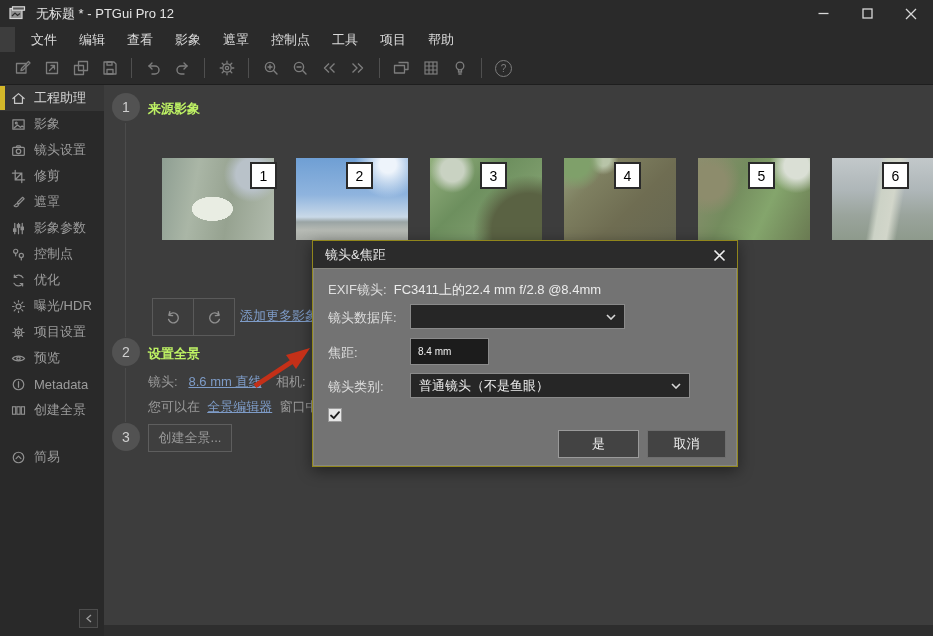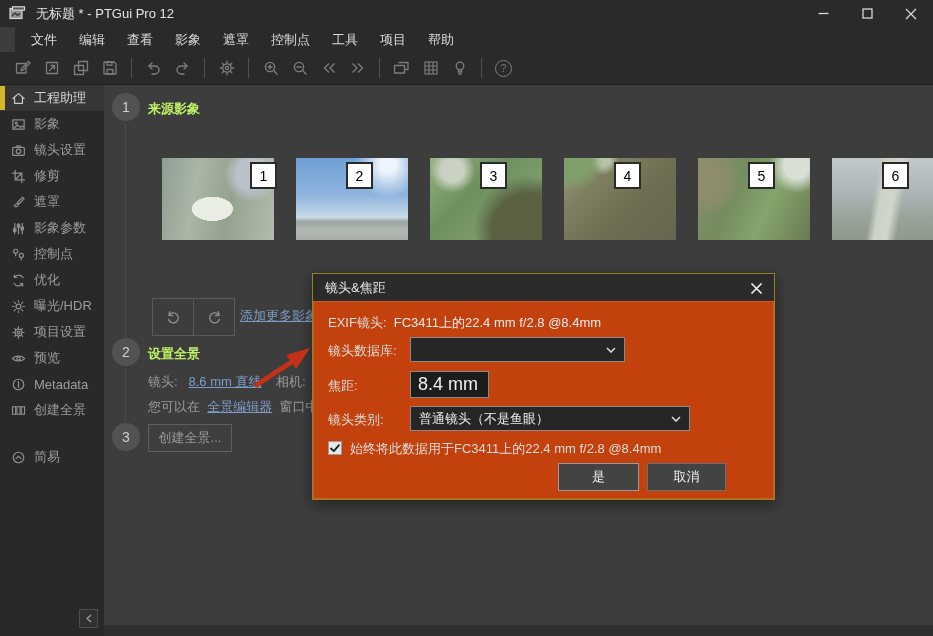--- a/index.html
+++ b/index.html
@@ -67,34 +67,34 @@
   .rotate-btn{width:40px;height:36px;display:flex;align-items:center;justify-content:center;color:#8f8f8f;}
   .rotate-btn + .rotate-btn{border-left:1px solid #5a5a5a;}
   .link{color:#7e9cc8;text-decoration:underline;cursor:pointer;}
   .addmore{position:absolute;left:136px;top:222px;white-space:nowrap;}
   .lensline{position:absolute;left:44px;top:288px;white-space:nowrap;color:#9a9a9a;}
   .hintline{position:absolute;left:44px;top:313px;white-space:nowrap;color:#9a9a9a;}
   .create-btn{position:absolute;left:44px;top:339px;width:82px;height:26px;background:#3f3f3f;
       border:1px solid #5e5e5e;color:#9a9a9a;display:flex;align-items:center;justify-content:center;}
   .bottomstrip{position:absolute;left:0;right:0;bottom:0;height:11px;background:#2e2e2e;}
   
-  .dialog{position:absolute;left:312px;top:273px;width:424px;height:225px;background:#c2410c;
-      border:1px solid #91861c;z-index:50;box-shadow:0 4px 14px rgba(0,0,0,0.45);padding-left:37px;}
+  .dialog{position:absolute;left:312px;top:240px;width:424px;height:225px;background:#737373;
+      border:1px solid #91861c;z-index:50;box-shadow:0 4px 14px rgba(0,0,0,0.45);}
   .dialog-titlebar{position:absolute;top:0;left:0;right:0;height:27px;background:#2b2b2b;
       display:flex;align-items:center;padding-left:12px;color:#e8e8e8;}
   .dialog-close{position:absolute;right:10px;top:6px;width:16px;height:16px;display:flex;
       align-items:center;justify-content:center;color:#f0f0f0;}
   .dialog-body{position:absolute;top:27px;left:0;right:0;bottom:0;border:1px solid rgba(255,255,215,0.14);}
   .dlabel{position:absolute;left:14px;color:#dedede;white-space:nowrap;}
   .dvalue{color:#ececec;white-space:nowrap;}
   .dselect{position:absolute;background:#262626;border:1px solid #8a8a8a;display:flex;
       align-items:center;color:#ececec;padding:0 8px;box-sizing:border-box;}
   .dselect .chev{margin-left:auto;color:#d8d8d8;}
   .dinput{position:absolute;background:#1c1c1c;border:1px solid #8a8a8a;color:#f0f0f0;
-      font-family:inherit;font-size:18px;padding:0 7px;box-sizing:border-box;outline:none;}
+      font-family:inherit;font-size:10px;padding:0 7px;box-sizing:border-box;outline:none;}
   .dcheckbox{position:absolute;left:14px;width:14px;height:14px;background:#e6e6e6;border:1px solid #9a9a9a;
       display:flex;align-items:center;justify-content:center;box-sizing:border-box;}
   .dbtn{position:absolute;height:28px;background:#434343;color:#f0f0f0;display:flex;
       align-items:center;justify-content:center;box-sizing:border-box;}
   .dbtn.primary{border:1px solid #9a9a9a;}
   .dbtn.normal{border:1px solid #6e6e6e;}
   .annotation-arrow{position:absolute;left:248px;top:344px;z-index:60;pointer-events:none;}
 </style>
 </head>
 <body>
@@ -451,21 +451,20 @@
         <span>普通镜头（不是鱼眼）</span>
         <svg class="chev" width="10" height="6" viewBox="0 0 10 6" fill="none" stroke="currentColor" stroke-width="1.6">
             <path d="M1 1 L5 5 L9 1"></path>
           </svg>
       </div>
       <div class="dcheckbox" style="top:139px;">
         <svg width="10" height="9" viewBox="0 0 10 9" fill="none" stroke="#1d1d1d" stroke-width="1.8" stroke-linecap="round" stroke-linejoin="round">
             <path d="M1 4.5 L3.8 7.2 L9 1.2"></path>
           </svg>
       </div>
-      <div class="dlabel" style="left:36px;top:138px;">始终将此数据用于FC3411上的22.4 mm f/2.8 @8.4mm</div>
       <div class="dbtn primary" style="left:244px;top:161px;width:81px;">是</div>
       <div class="dbtn normal" style="left:333px;top:161px;width:79px;">取消</div>
     </div>
   </div>
 
   <svg class="annotation-arrow" width="66" height="48" viewBox="0 0 66 48">
     <path d="M7 42 L45 17" stroke="#c43018" stroke-width="5" fill="none"></path>
     <polygon points="62,4 38,11 48,25" fill="#c43018"></polygon>
   </svg>
 

